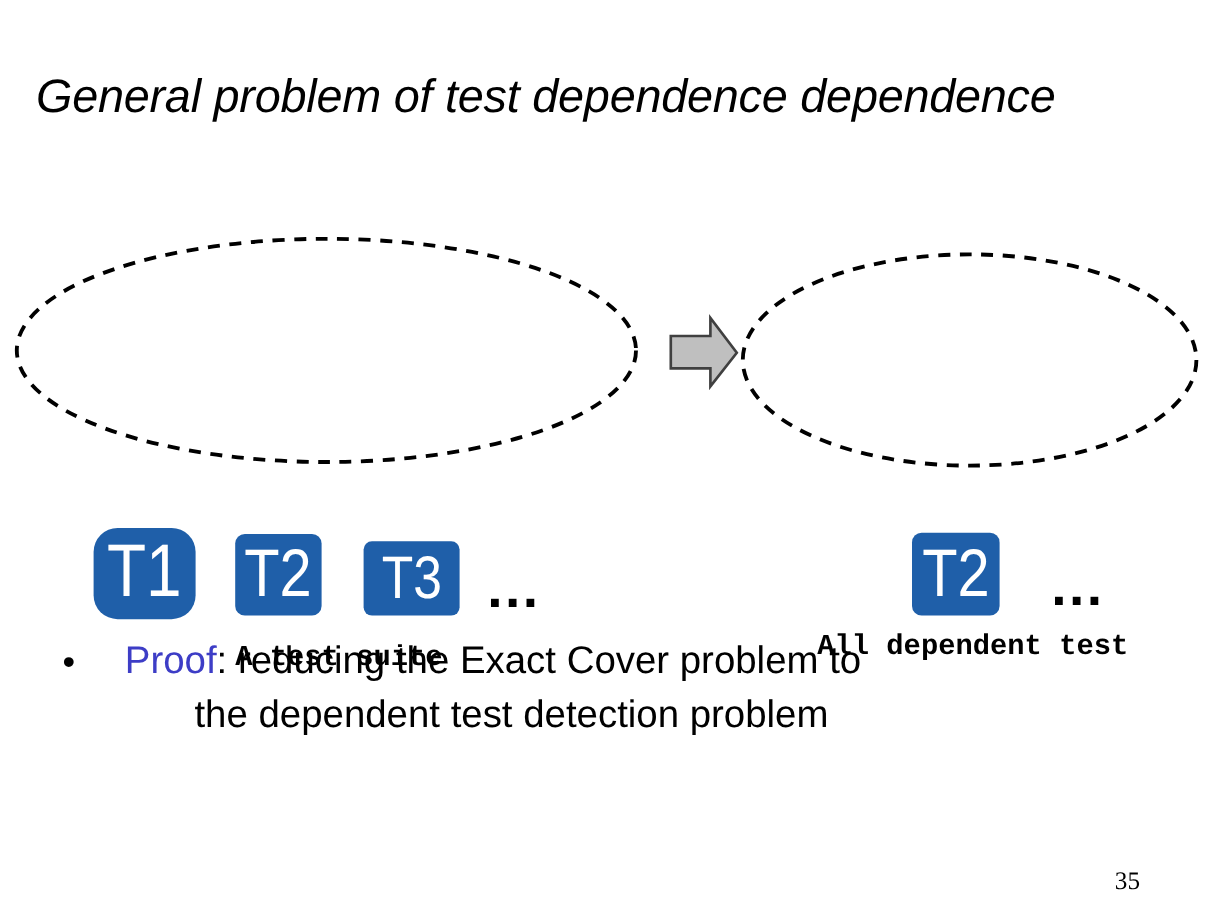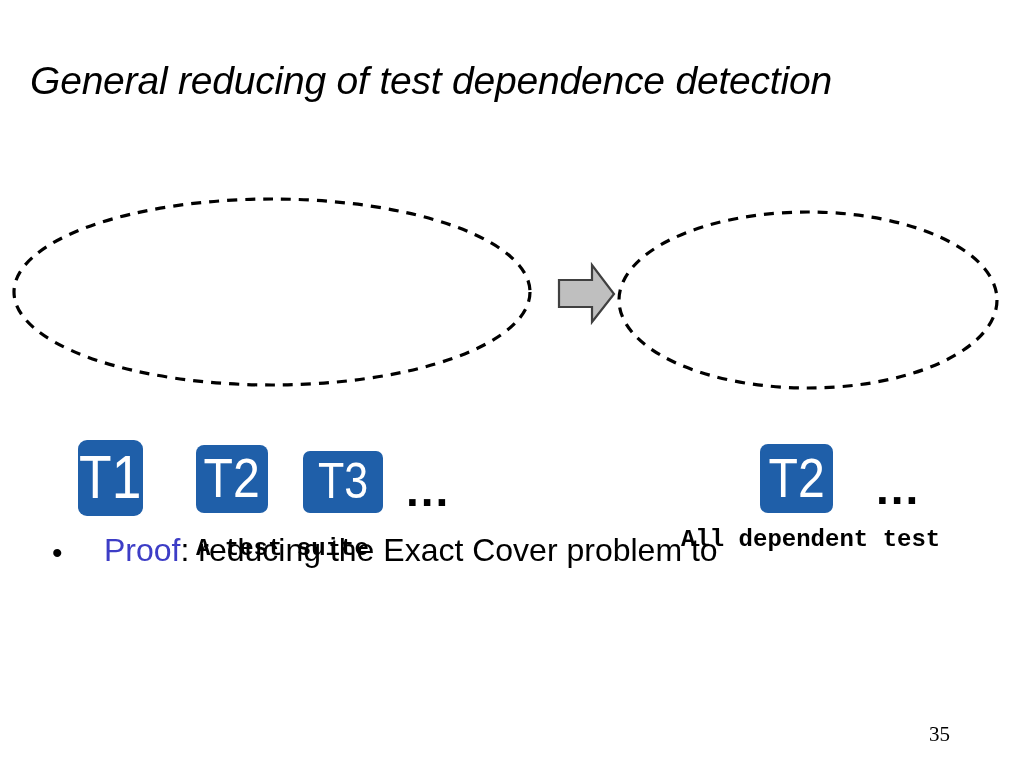--- a/index.html
+++ b/index.html
@@ -66,21 +66,21 @@
   }
   .tile span {
     display: block;
     transform: scaleX(0.86);
     transform-origin: center;
     line-height: 1;
     position: relative;
     top: -1px;
   }
 
-  .tile-t1 { left: 78px;  top: 255px; width: 65px; height: 76px; border-radius: 9px; font-size: 62px; }
+  .tile-t1 { left: 78px;  top: 255px; width: 85px; height: 76px; border-radius: 20px; font-size: 62px; }
   .tile-t2 { left: 196px; top: 260px; width: 72px; height: 68px; border-radius: 8px; font-size: 56px; }
   .tile-t3 { left: 303px; top: 266px; width: 80px; height: 62px; border-radius: 7px; font-size: 50px; }
   .tile-dep-t2 { left: 760px; top: 259px; width: 73px; height: 69px; border-radius: 8px; font-size: 56px; }
 
   
   .dots {
     position: absolute;
     font-family: "Liberation Sans", sans-serif;
     font-weight: 700;
     font-size: 46px;
@@ -165,21 +165,21 @@
     font-size: 21px;
     line-height: 24px;
     color: #000000;
   }
 </style>
 </head>
 <body>
 
 <div class="slide">
 
-  <div class="slide-title">General reducing of test dependence detection</div>
+  <div class="slide-title">General problem of test dependence dependence</div>
 
   <div class="diagram">
 
     <svg class="diagram-svg" width="1024" height="230" viewBox="0 0 1024 230">
       <ellipse cx="272" cy="107" rx="258" ry="93" fill="none" stroke="#000000" stroke-width="3.2" stroke-dasharray="10 8" stroke-linecap="butt"></ellipse>
       <ellipse cx="808" cy="115" rx="189" ry="88" fill="none" stroke="#000000" stroke-width="3.2" stroke-dasharray="10 8" stroke-linecap="butt"></ellipse>
       <g>
         <path d="M 559 95 L 592 95 L 592 80 L 614 109 L 592 137 L 592 122 L 559 122 Z" fill="#BFBFBF" stroke="#404040" stroke-width="2.2" stroke-linejoin="miter"></path>
       </g>
     </svg>
@@ -203,17 +203,18 @@
     <div class="caption caption-dep">All dependent test</div>
 
   </div>
 
 
   <div class="bullet-row">
     <div class="bullet-marker">•</div>
     <div class="bullet-text">
       <span class="kw">Proof</span><span>: reducing the Exact Cover problem to</span>
     </div>
+    <div class="bullet-line2">the dependent test detection problem</div>
   </div>
 
   <div class="page-number">35</div>
 
 </div>
 
 </body></html>

